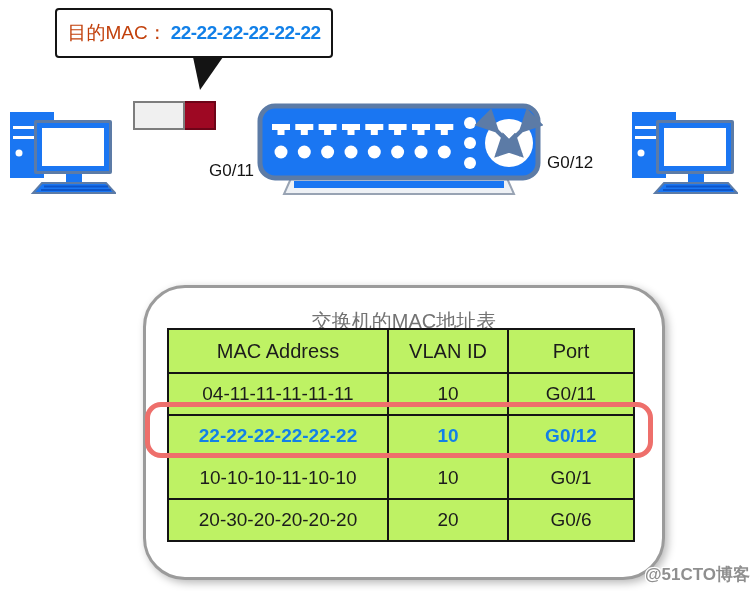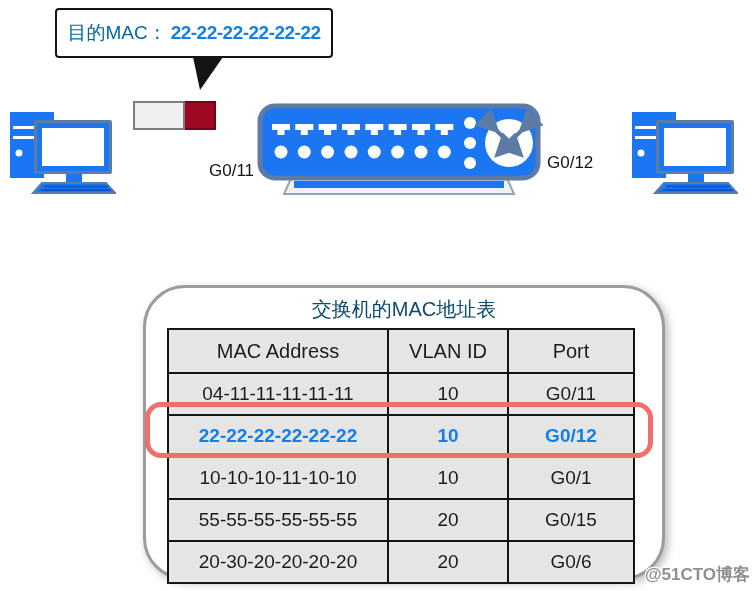--- a/index.html
+++ b/index.html
@@ -6,21 +6,21 @@
   .canvas{
     position:relative;width:754px;height:591px;background:#ffffff;overflow:hidden;
     font-family:"Liberation Sans", sans-serif;color:#1c1c1c;
   }
   
   .callout{
     position:absolute;left:55px;top:8px;width:278px;height:50px;
     box-sizing:border-box;border:2px solid #141414;border-radius:4px;background:#fff;
     display:flex;align-items:center;justify-content:center;font-size:19px;white-space:nowrap;
   }
-  .callout .label{color:#0369a1;}
+  .callout .label{color:#c2410c;}
   .callout .value{color:#1280e8;font-weight:bold;margin-left:4px;letter-spacing:-0.5px;}
   .callout-tail{position:absolute;left:185px;top:57px;}
   
   .frame{position:absolute;left:133px;top:101px;display:flex;height:29px;}
   .frame .seg-white{width:52px;height:29px;box-sizing:border-box;background:#f0f0f0;border:2px solid #7d7d7d;}
   .frame .seg-red{width:31px;height:29px;box-sizing:border-box;background:#9e0823;border:2px solid #6d0418;border-left:none;}
   
   .pc-left{position:absolute;left:8px;top:106px;}
   .pc-right{position:absolute;left:630px;top:106px;}
   .switch{position:absolute;left:256px;top:102px;}
@@ -30,25 +30,25 @@
   }
   .port-label.left{left:206px;top:160px;}
   .port-label.right{left:544px;top:152px;}
   
   .panel{
     position:absolute;left:143px;top:285px;width:522px;height:295px;
     box-sizing:border-box;border:3px solid #9b9b9b;border-radius:42px;background:#fff;
     box-shadow:3px 3px 8px rgba(0,0,0,0.28);
   }
   .panel-title{
-    position:absolute;left:143px;top:296px;width:522px;text-align:center;
-    font-size:20px;color:#0c4a6e;
+    position:absolute;left:143px;top:308px;width:522px;text-align:center;
+    font-size:20px;color:#737373;
   }
   table.mac{
-    position:absolute;left:167px;top:328px;border-collapse:collapse;background:#e5e5e5;
+    position:absolute;left:167px;top:328px;border-collapse:collapse;background:#bef264;
     font-size:19px;color:#1c1c1c;table-layout:fixed;padding-left:16px;
   }
   table.mac th, table.mac td{
     border:2px solid #141414;text-align:center;padding:0;font-weight:normal;
   }
   table.mac th{height:42px;font-size:20px;}
   table.mac td{height:40px;}
   tr.hl td{color:#1280e8;font-weight:bold;}
   .highlight-box{
     position:absolute;left:145px;top:402px;width:508px;height:56px;
@@ -200,25 +200,20 @@
       <td>22-22-22-22-22-22</td>
       <td>10</td>
       <td>G0/12</td>
     </tr>
     <tr>
       <td>10-10-10-11-10-10</td>
       <td>10</td>
       <td>G0/1</td>
     </tr>
     <tr>
-      <td>55-55-55-55-55-55</td>
-      <td>20</td>
-      <td>G0/15</td>
-    </tr>
-    <tr>
       <td>20-30-20-20-20-20</td>
       <td>20</td>
       <td>G0/6</td>
     </tr>
   </tbody>
     </table>
 
   <div class="highlight-box"></div>
 
   <div class="watermark">@51CTO博客</div>

